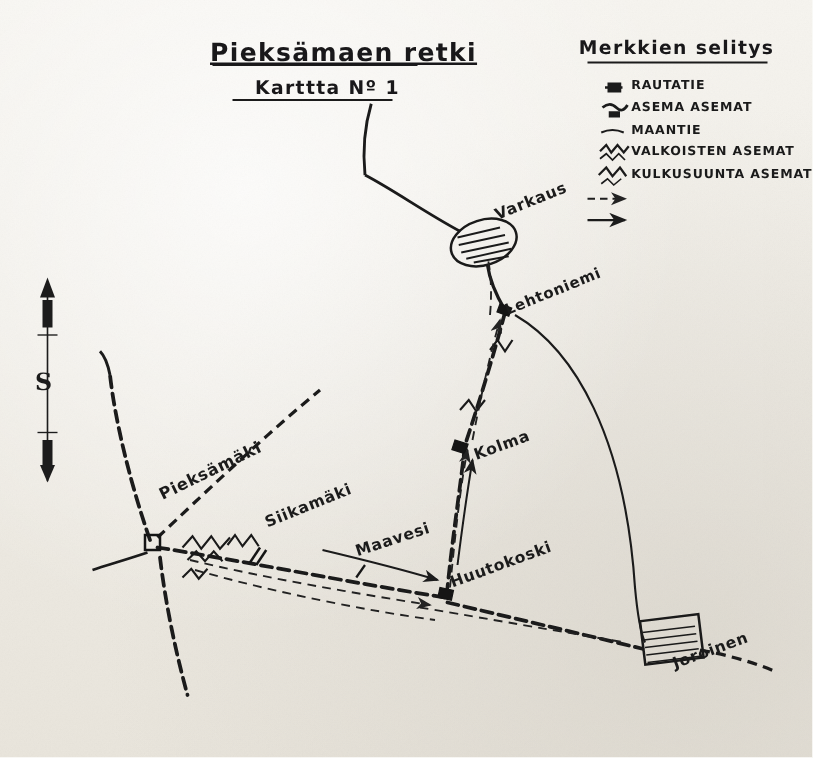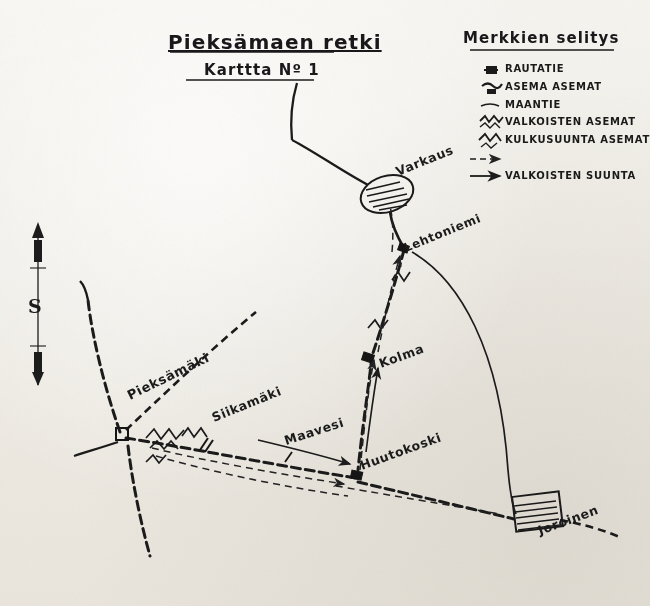--- a/index.html
+++ b/index.html
@@ -269,17 +269,16 @@
 
   <div class="title-text" id="title-main">Pieksämaen retki</div>
   <div class="title-text" id="title-sub">Karttta Nº 1</div>
   <div class="title-text" id="legend-title">Merkkien selitys</div>
 
   <div class="legend-item" style="top:63px">RAUTATIE</div>
   <div class="legend-item" style="top:81px">ASEMA ASEMAT</div>
   <div class="legend-item" style="top:99px">MAANTIE</div>
   <div class="legend-item" style="top:116px">VALKOISTEN ASEMAT</div>
   <div class="legend-item" style="top:134px">KULKUSUUNTA ASEMAT</div>
-  <div class="legend-item" style="top:170px">VALKOISTEN SUUNTA</div>
 
   <div class="compass-letter" style="left:28px; top:295px">S</div>
 
 </div>
 
 </body></html>

